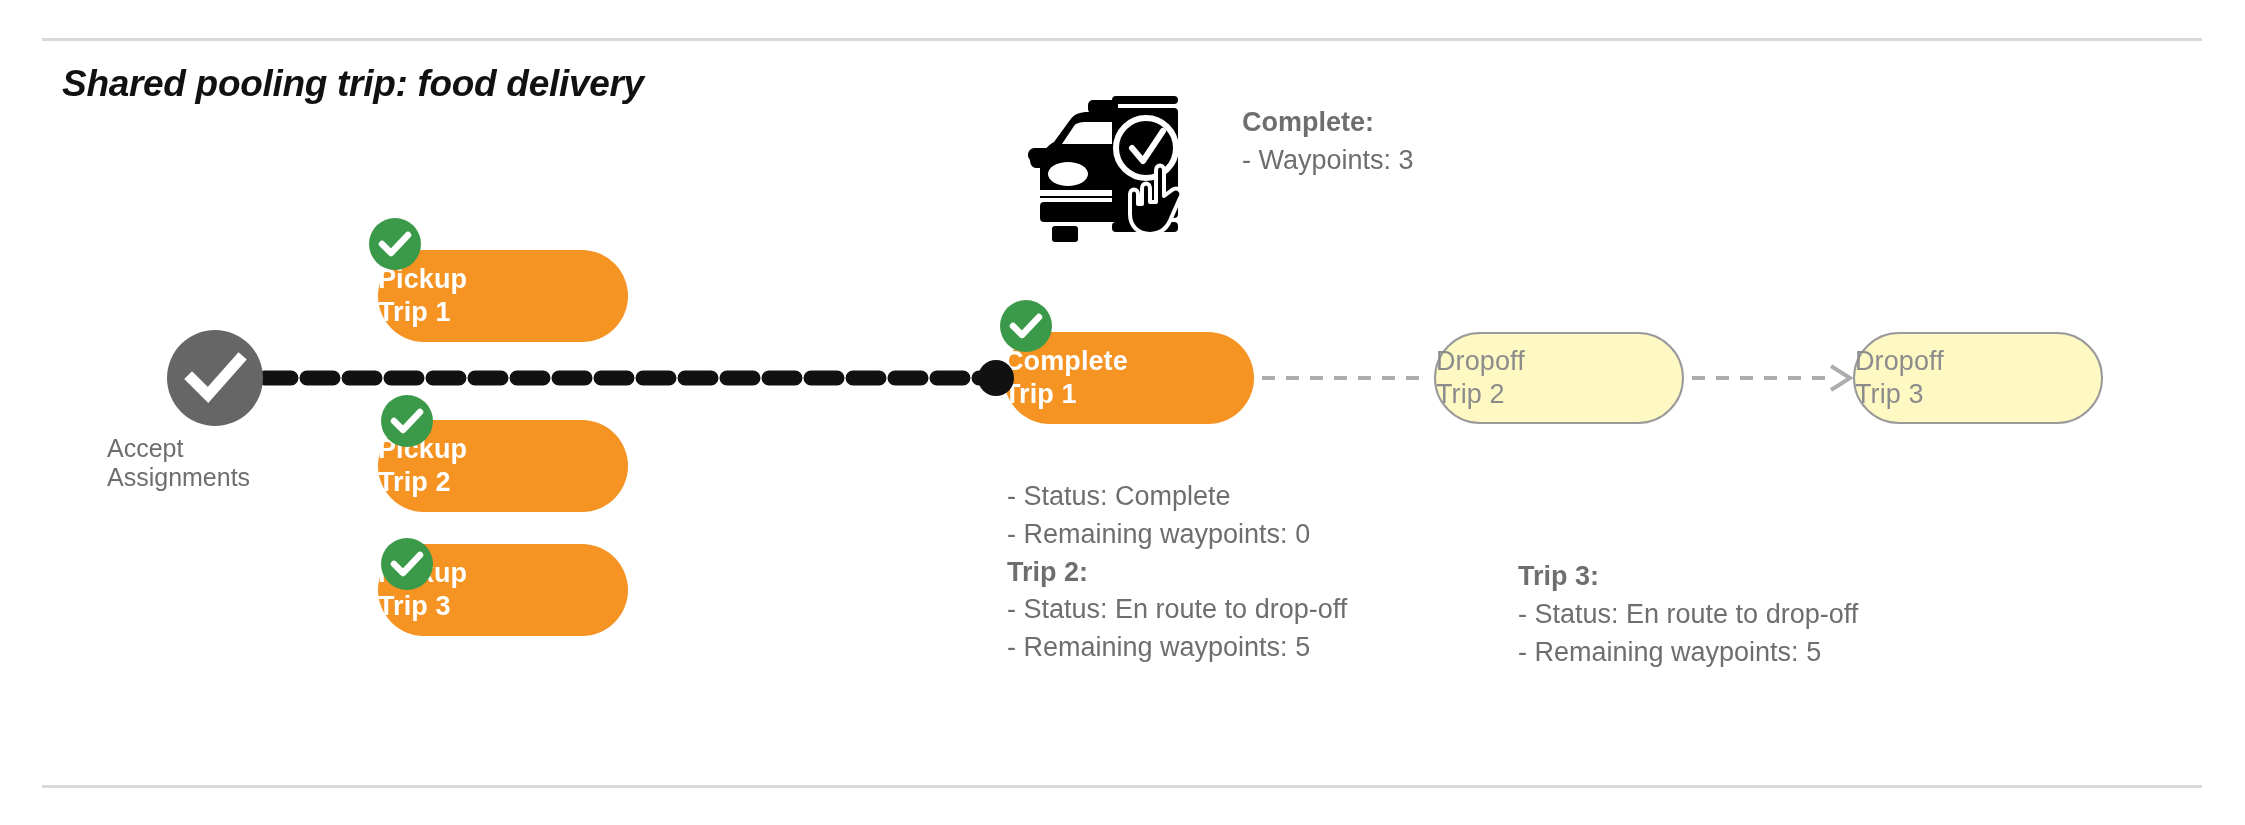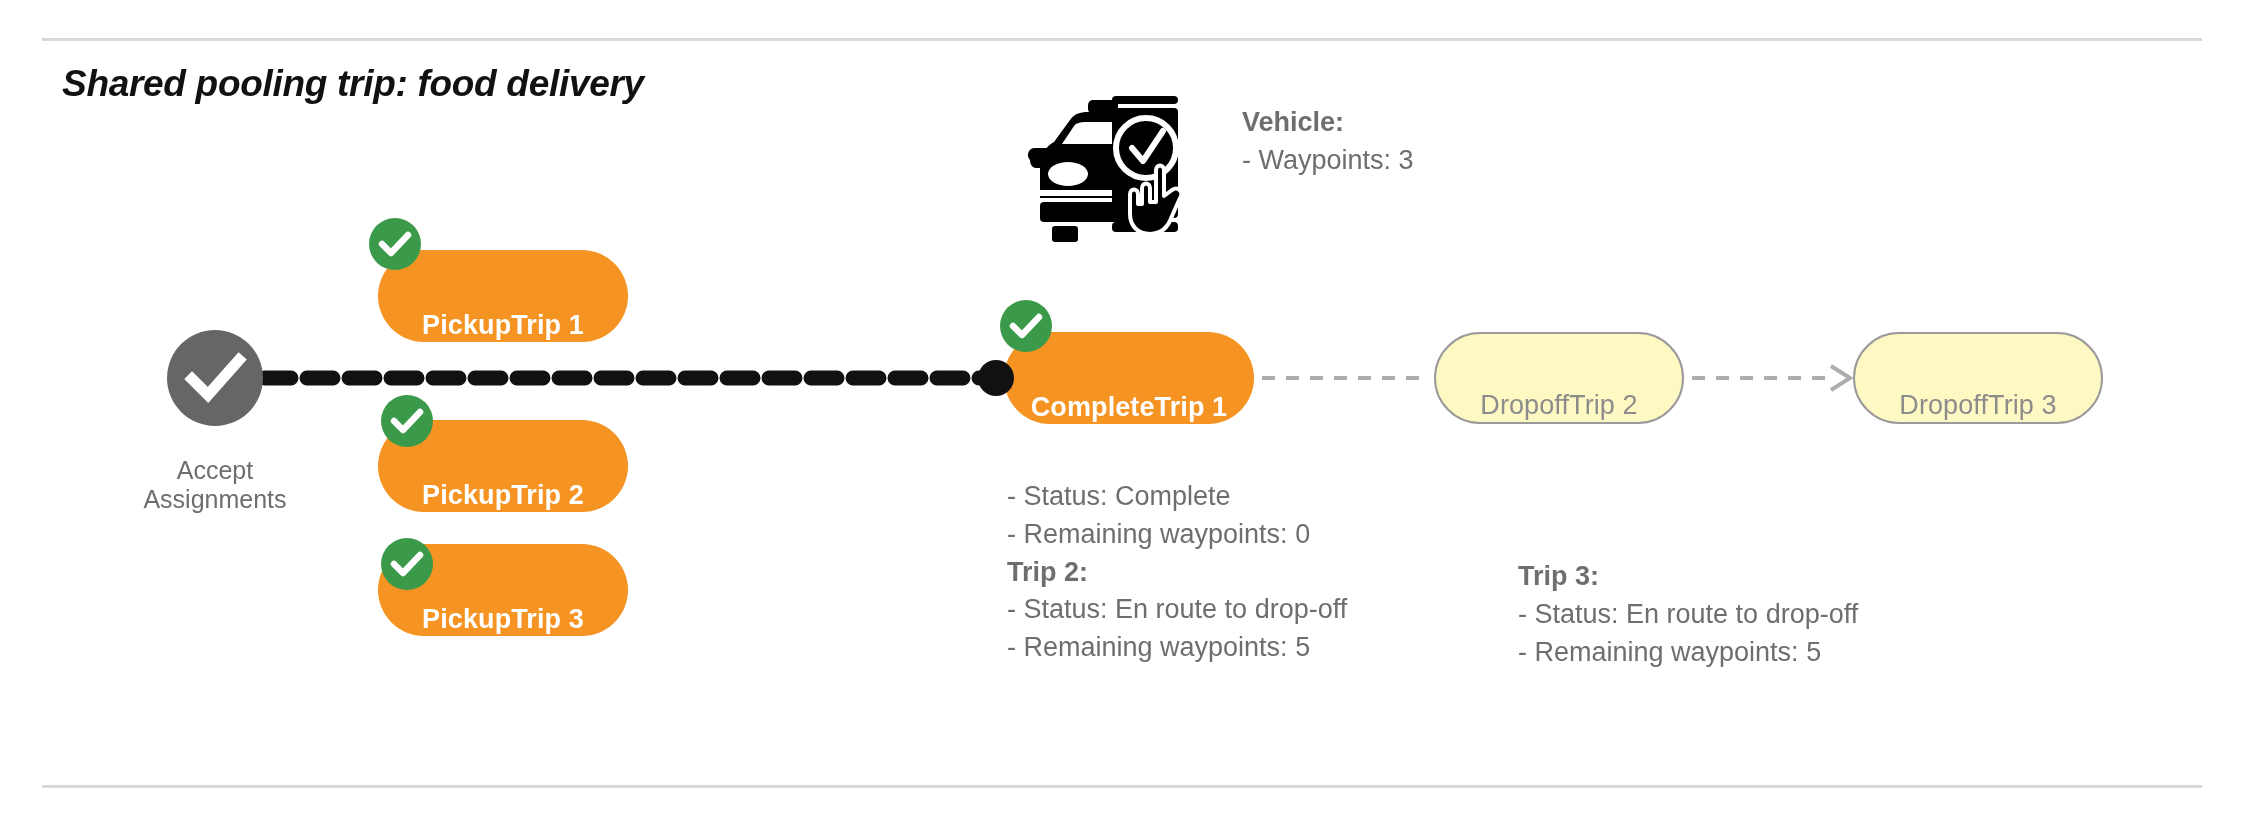--- a/index.html
+++ b/index.html
@@ -69,34 +69,33 @@
     border-radius: 50%;
     background: #666666;
     position: relative;
   }
   .accept-circle svg { position: absolute; left: 0; top: 0; }
   .accept-label {
     position: absolute;
     left: -60px;
     top: 104px;
     width: 216px;
-    text-align: center;
+    text-align: left;
     font-size: 25px;
     line-height: 1.16;
     color: #6e6e6e;
-    margin-top: 22px;
   }
 
   
   .pill {
     position: absolute;
     border-radius: 999px;
     display: flex;
-    flex-direction: row;
-    align-items: flex-end;
+    flex-direction: column;
+    align-items: flex-start;
     justify-content: center;
     box-sizing: border-box;
     font-size: 27px;
     line-height: 1.22;
     font-weight: bold;
     letter-spacing: 0.1px;
   }
   .pill .l1, .pill .l2 { display: block; }
 
   .pill.orange {
@@ -291,21 +290,21 @@
         <path d="M130 84 C130 78 138 78 138 84 L138 110 L146 104
                  C152 100 158 106 154 112 L146 130 C142 142 134 148 124 148
                  C112 148 104 140 104 128 L104 108 C104 102 112 102 112 108
                  L112 118 L116 118 L116 102 C116 96 124 96 124 102 L124 116
                  L130 116 Z"></path>
       </g>
     </svg>
   </div>
 
   <div class="info info-vehicle">
-    <div class="hdr">Vehicle:</div>
+    <div class="hdr">Complete:</div>
     <div>- Waypoints: 3</div>
   </div>
 
   <div class="info info-trip12">
     <div>- Status:  Complete</div>
     <div>- Remaining waypoints: 0</div>
     <div class="hdr">Trip 2:</div>
     <div>- Status:  En route to drop-off</div>
     <div>- Remaining waypoints: 5</div>
   </div>

